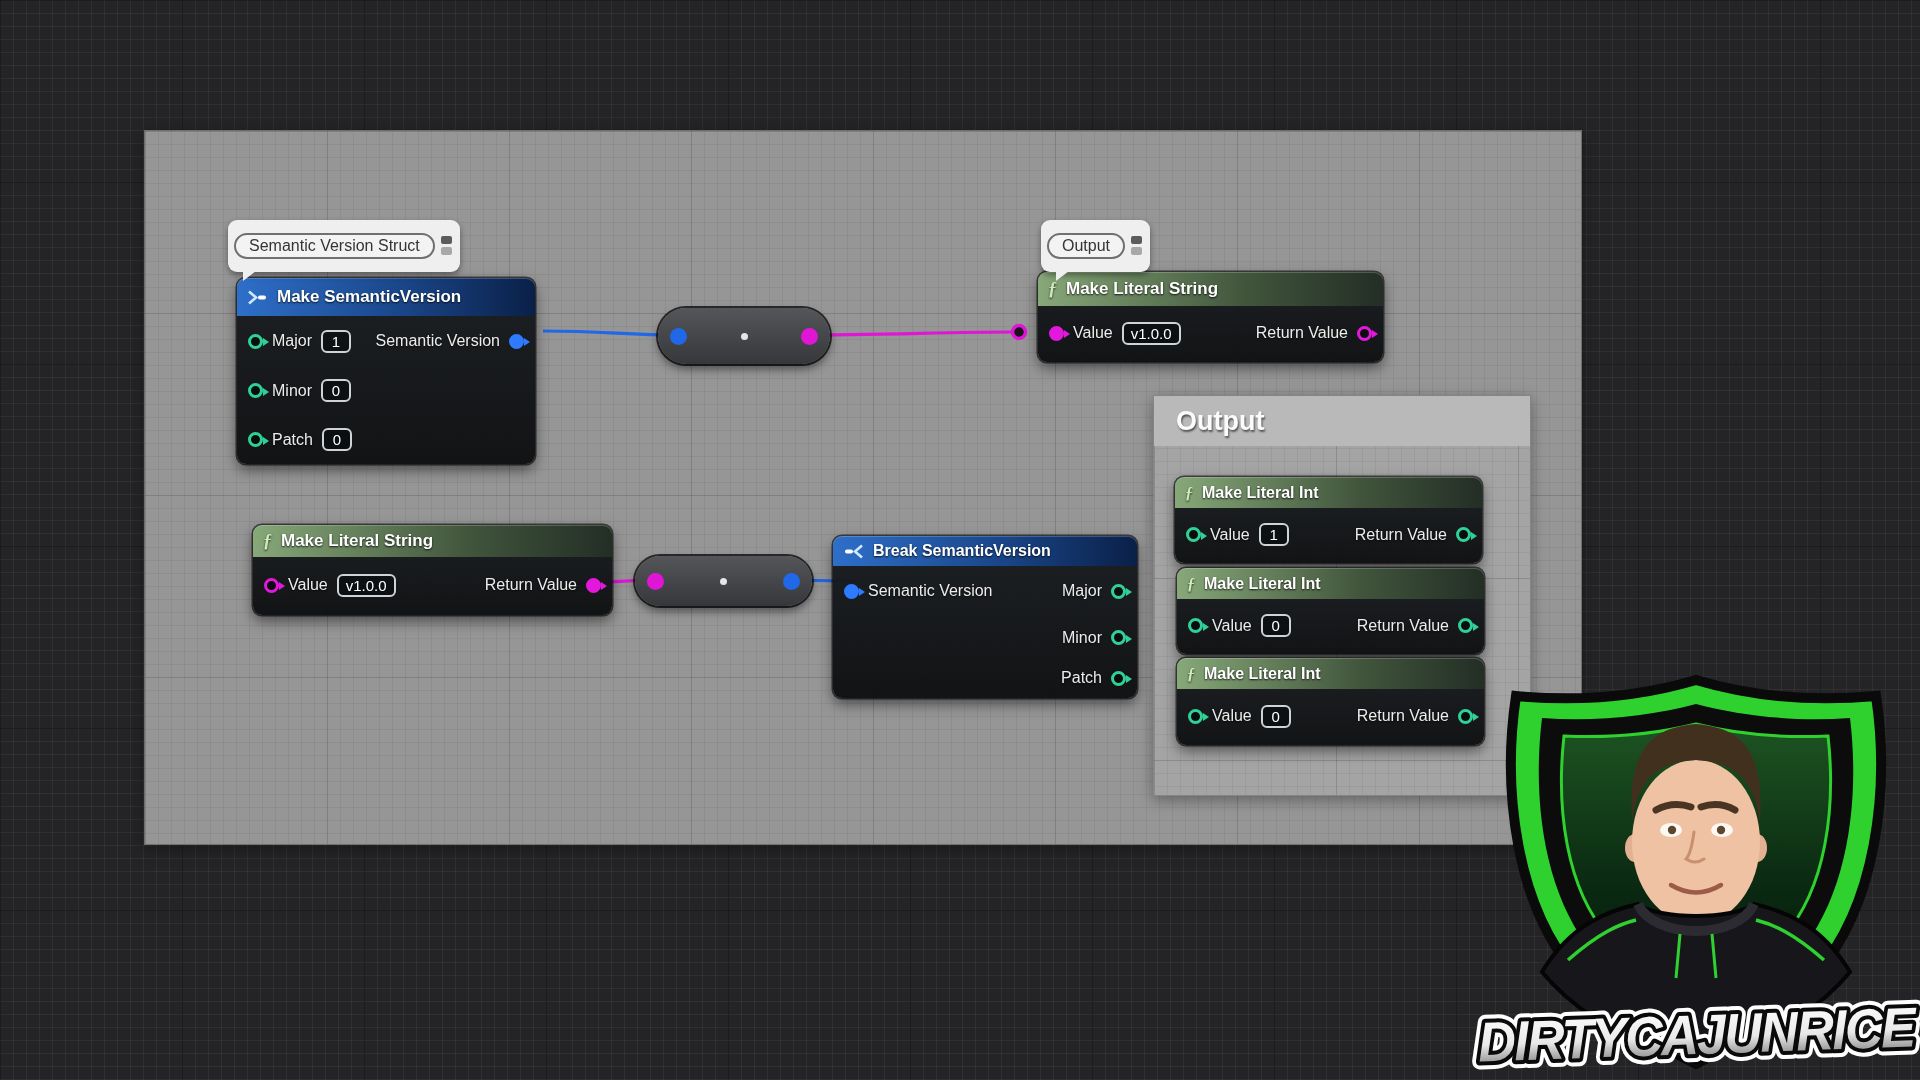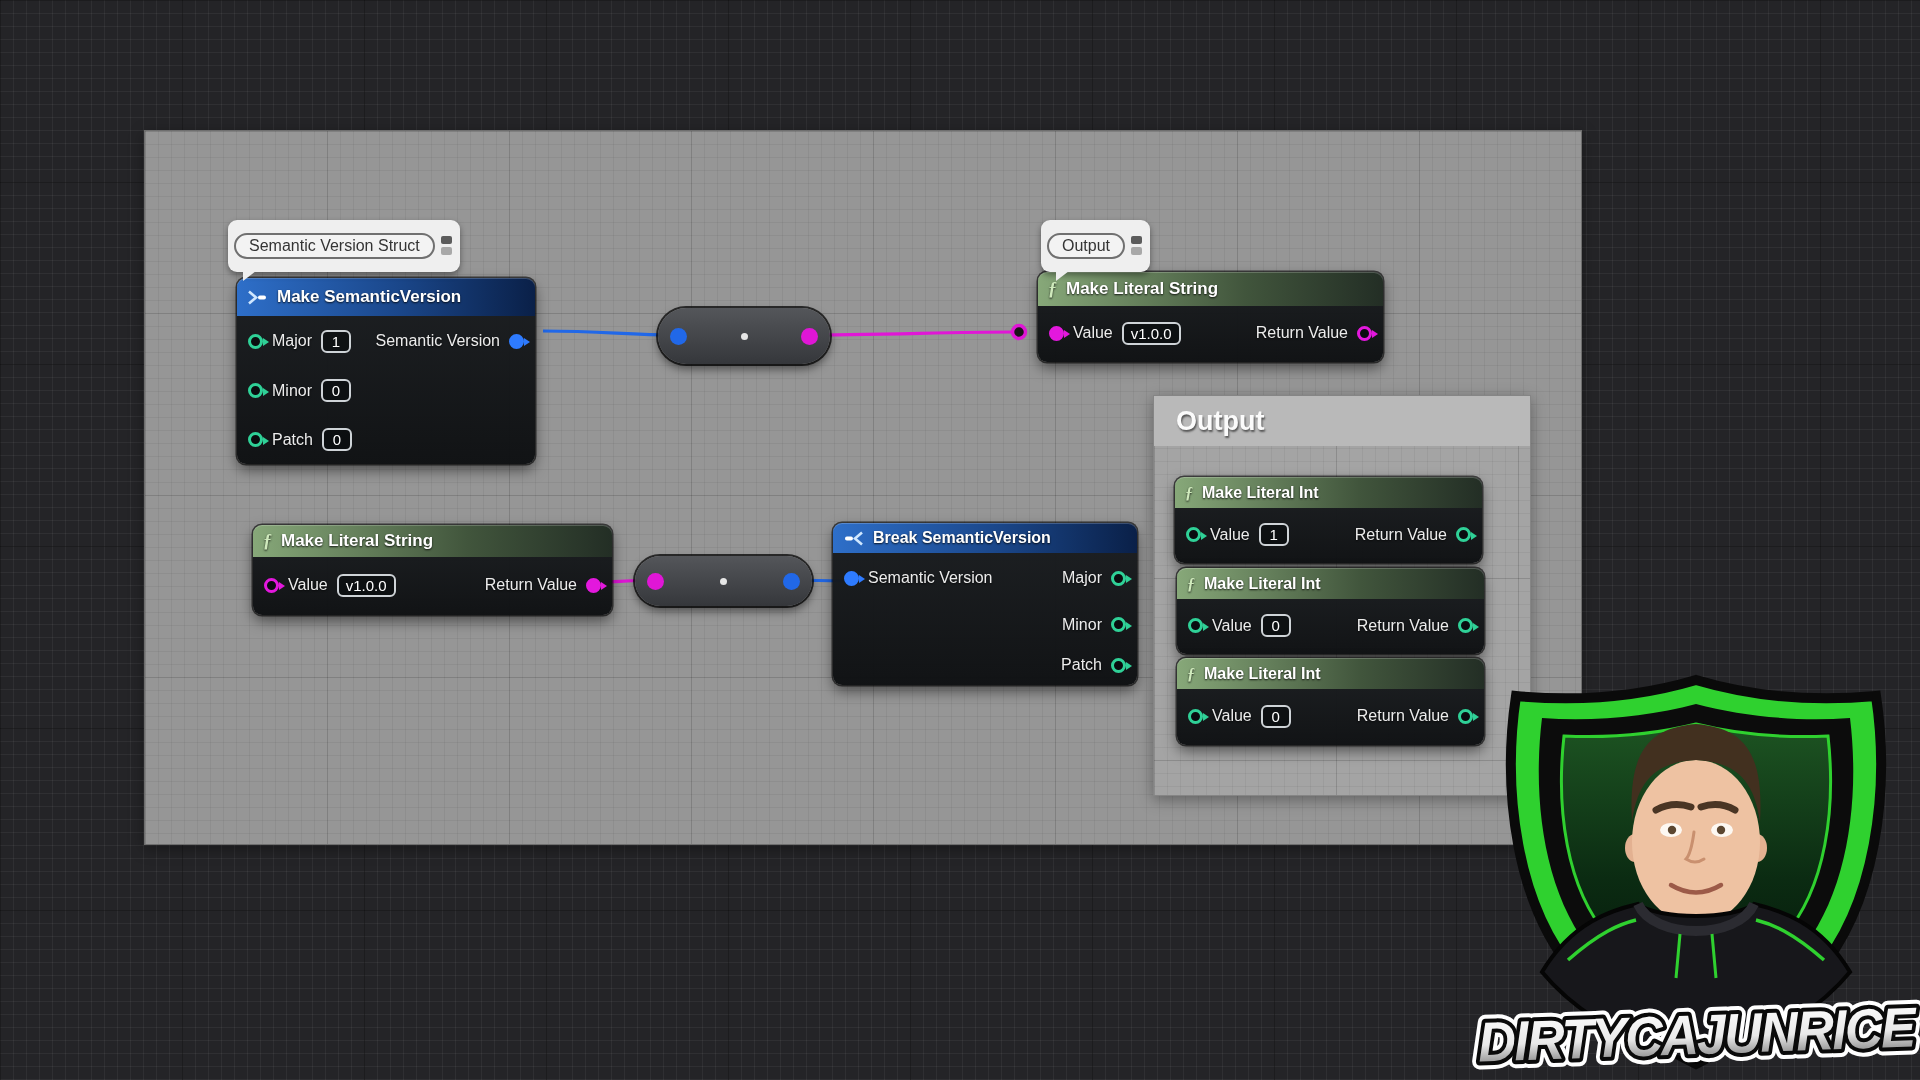--- a/index.html
+++ b/index.html
@@ -226,21 +226,21 @@
       </div>
     </div>
   </div>
 
   <div class="pill" style="left:635px;top:556px;width:177px;height:50px;">
     <span class="dotpin" style="--c:#e016d6;"></span>
     <span class="knot"></span>
     <span class="dotpin" style="--c:#2168e8;"></span>
   </div>
 
-  <div class="node" style="left:833px;top:523px;width:304px;height:162px;">
+  <div class="node" style="left:833px;top:536px;width:304px;height:162px;">
     <div class="nhead blue" style="height:30px;font-size:16px;">
       <svg width="21" height="15" viewBox="0 0 21 15">
         <rect x="2" y="5.6" width="8" height="3.8" rx="1.9" fill="#ffffff"></rect>
         <path d="M19 1.5 L12 7.5 L19 13.5" stroke="#cfe7ff" stroke-width="2.6" fill="none"></path>
       </svg>
       <span>Break SemanticVersion</span>
     </div>
     <div class="prow between" style="height:50px;">
       <div class="pg">
         <span class="pin filled" style="--c:#2e7bff;"></span>

